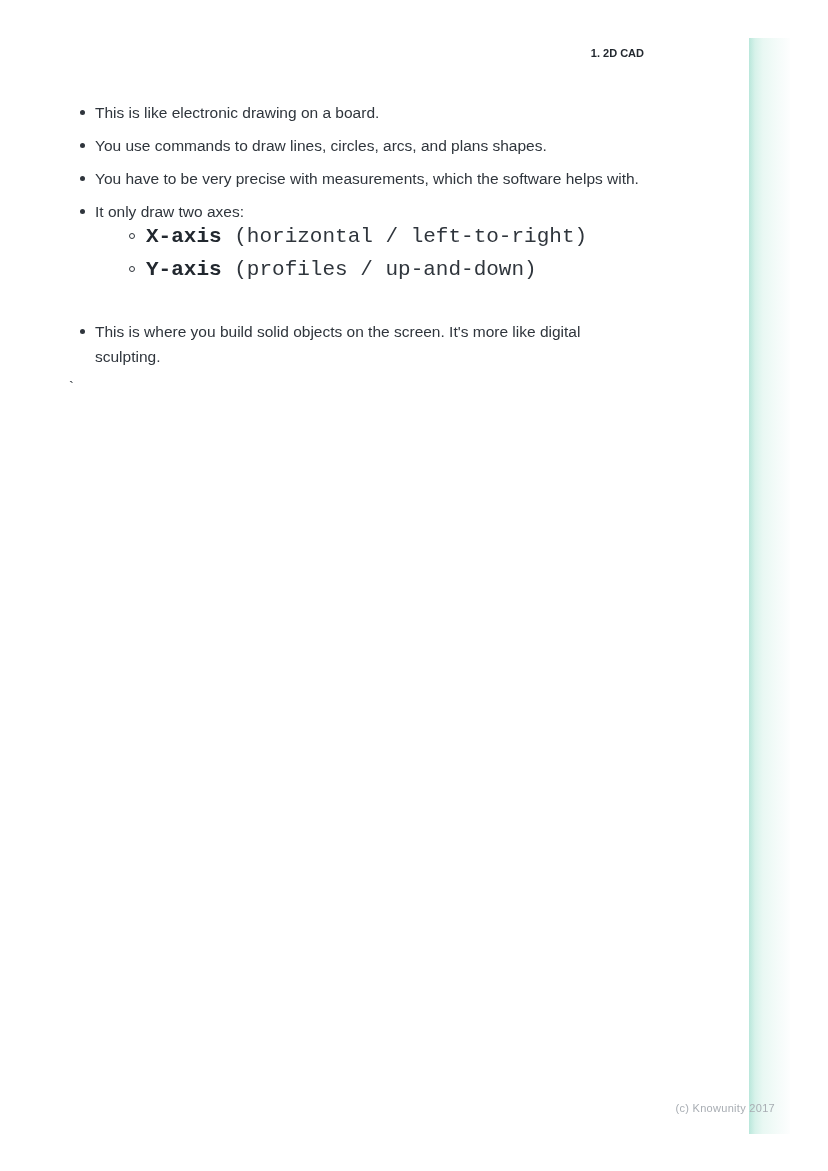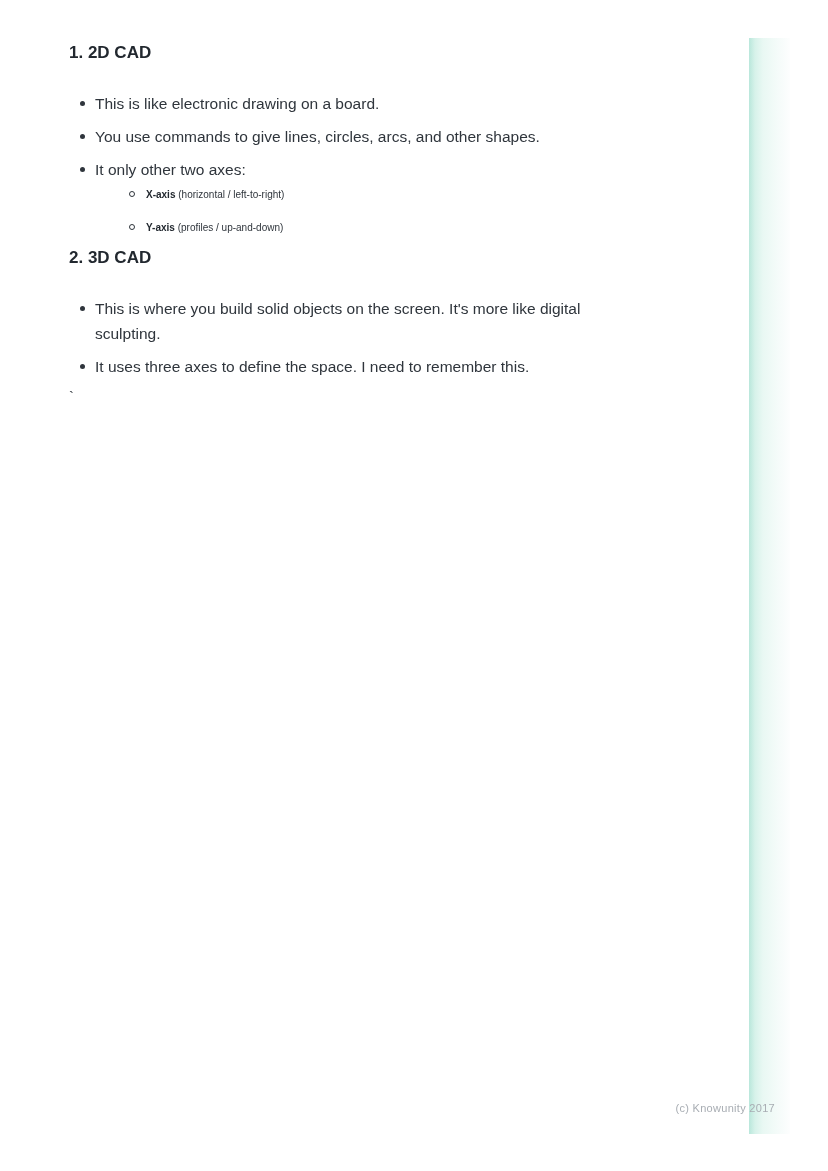--- a/index.html
+++ b/index.html
@@ -31,31 +31,32 @@
   }
   .content {
     position: absolute;
     left: 69px;
     top: 43px;
     width: 575px;
     z-index: 2;
   }
   h2.heading {
     margin: 0;
-    font-size: 17px;
+    font-size: 11px;
     line-height: 20px;
     font-weight: 700;
     color: #22282f;
+    text-align: right;
   }
   h2.heading.second {
     margin-top: 8px;
   }
   ul.bullets {
     list-style: none;
-    margin: 28px 0 0 0;
+    margin: 37px 0 0 0;
     padding: 0;
   }
   ul.bullets > li {
     position: relative;
     padding-left: 26px;
     font-size: 15.5px;
     line-height: 25px;
     margin-bottom: 8px;
     max-width: 558px;
   }
@@ -70,23 +71,24 @@
     background: #2f353c;
   }
   ul.subbullets {
     list-style: none;
     margin: 0;
     padding: 0 0 0 25px;
   }
   ul.subbullets > li {
     position: relative;
     padding-left: 26px;
-    font-size: 10px;
+    font-size: 21px;
     line-height: 25px;
     margin-bottom: 8px;
+    font-family: Liberation Mono, monospace;
   }
   ul.subbullets > li::before {
     content: "";
     position: absolute;
     left: 9px;
     top: 9px;
     width: 4px;
     height: 4px;
     border-radius: 50%;
     background: transparent;
@@ -120,43 +122,42 @@
 
 <div class="content">
 
   <h2 class="heading">1. 2D CAD</h2>
 
   <ul class="bullets">
     <li>
       <span>This is like electronic drawing on a board.</span>
     </li>
     <li>
-      <span>You use commands to give lines, circles, arcs, and other shapes.</span>
+      <span>You use commands to draw lines, circles, arcs, and plans shapes.</span>
     </li>
     <li>
-      <span>It only other two axes:</span>
+      <span>You have to be very precise with measurements, which the software helps with.</span>
+    </li>
+    <li>
+      <span>It only draw two axes:</span>
       <ul class="subbullets">
         <li>
           <strong>X-axis</strong><span> (horizontal / left-to-right)</span>
         </li>
         <li>
           <strong>Y-axis</strong><span> (profiles / up-and-down)</span>
         </li>
       </ul>
     </li>
   </ul>
 
-  <h2 class="heading second">2. 3D CAD</h2>
 
   <ul class="bullets">
     <li>
       <span>This is where you build solid objects on the screen. It's more like digital sculpting.</span>
-    </li>
-    <li>
-      <span>It uses three axes to define the space. I need to remember this.</span>
     </li>
   </ul>
 
   <div class="stray">`</div>
 
 </div>
 
 <div class="footer">(c) Knowunity 2017</div>
 
 </body></html>

